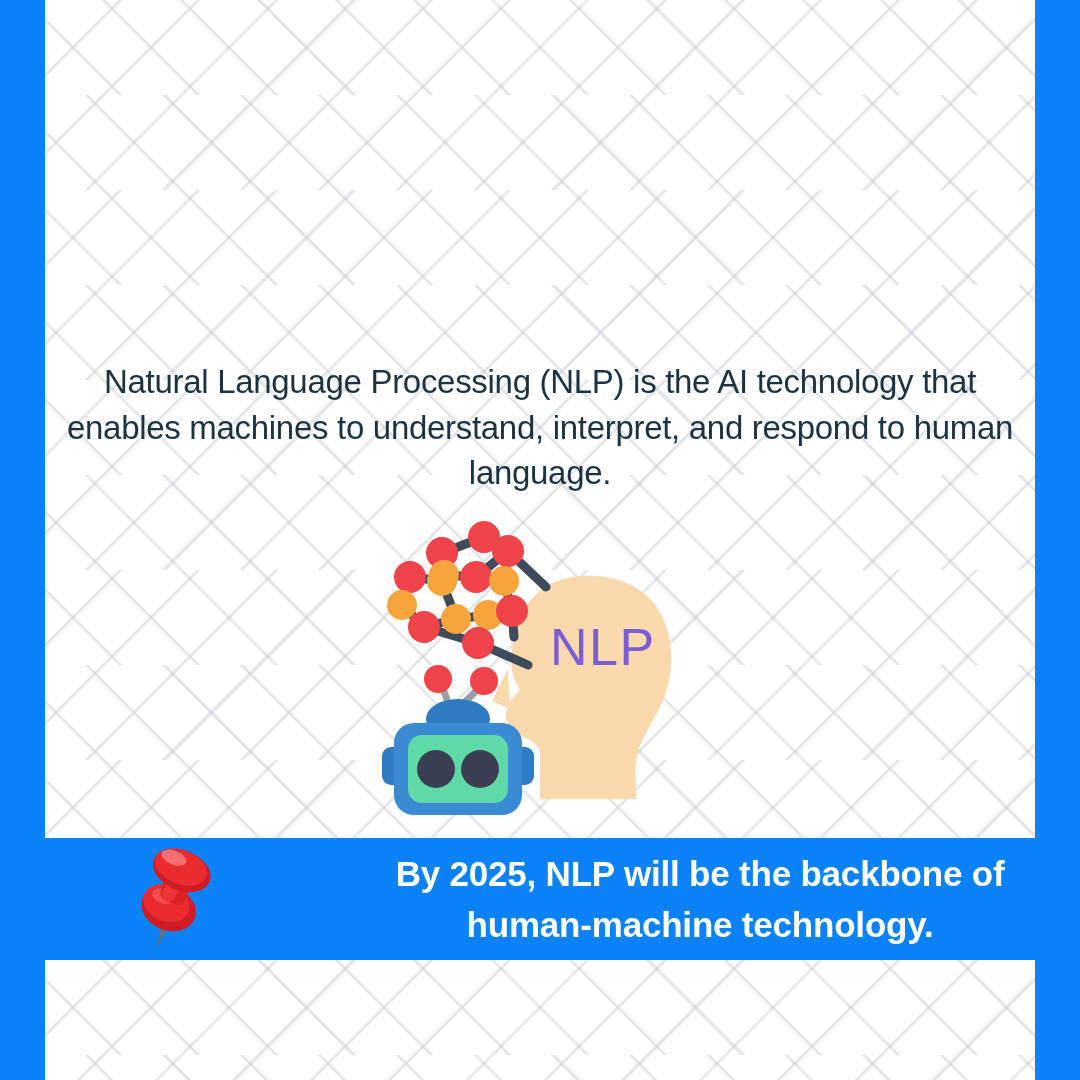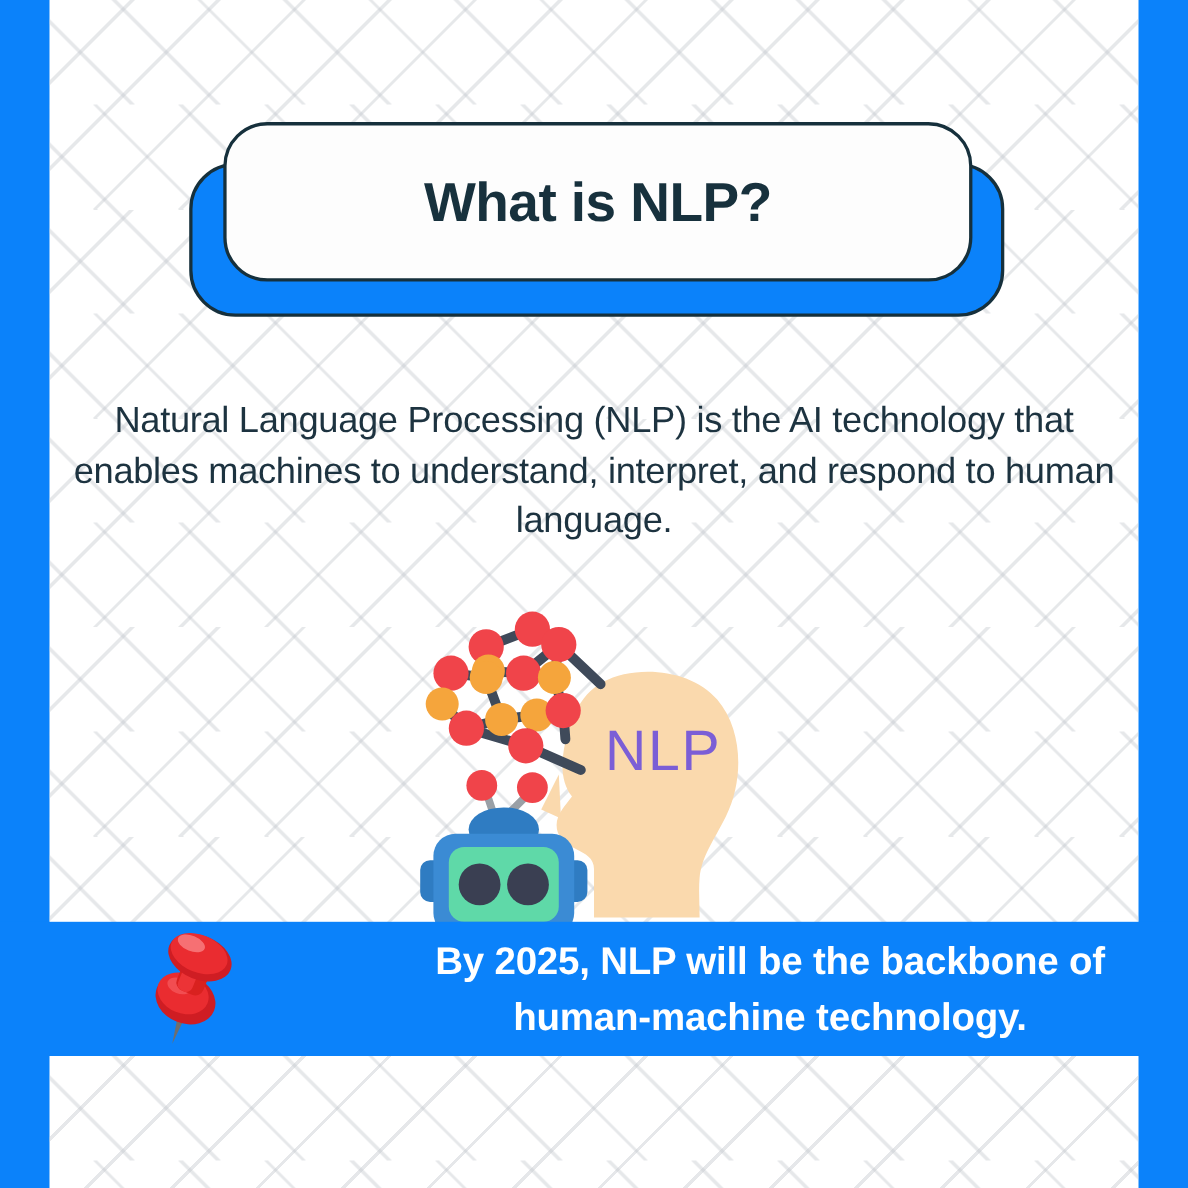--- a/index.html
+++ b/index.html
@@ -104,21 +104,21 @@
     font-size: 33px;
     line-height: 1.38;
     color: #1d3340;
     letter-spacing: -0.3px;
   }
 
   
   #illustration {
     position: absolute;
     left: 380px;
-    top: 554px;
+    top: 519px;
     width: 310px;
     height: 300px;
   }
   #illustration svg { display: block; }
 
   
   #quote-banner {
     position: absolute;
     left: 0px;
     top: 838px;
@@ -147,26 +147,20 @@
     letter-spacing: -0.2px;
   }
 </style>
 </head>
 <body>
 
 <div id="poster">
 
   <div class="card" id="card-top"></div>
 
-  <div id="title-badge">
-    <div id="title-shadow"></div>
-    <div id="title-panel">
-      <span id="title-text">What is NLP?</span>
-    </div>
-  </div>
 
   <p id="body-copy">Natural Language Processing (NLP) is the AI technology that enables machines to understand, interpret, and respond to human language.</p>
 
   <div id="illustration">
     <svg width="310" height="300" viewBox="0 0 310 300" xmlns="http://www.w3.org/2000/svg">
 
       <path fill="#fad9ad" d="M168 66
                C 198 50, 248 54, 272 82
                C 296 110, 296 156, 280 188
                C 268 212, 258 224, 256 244

